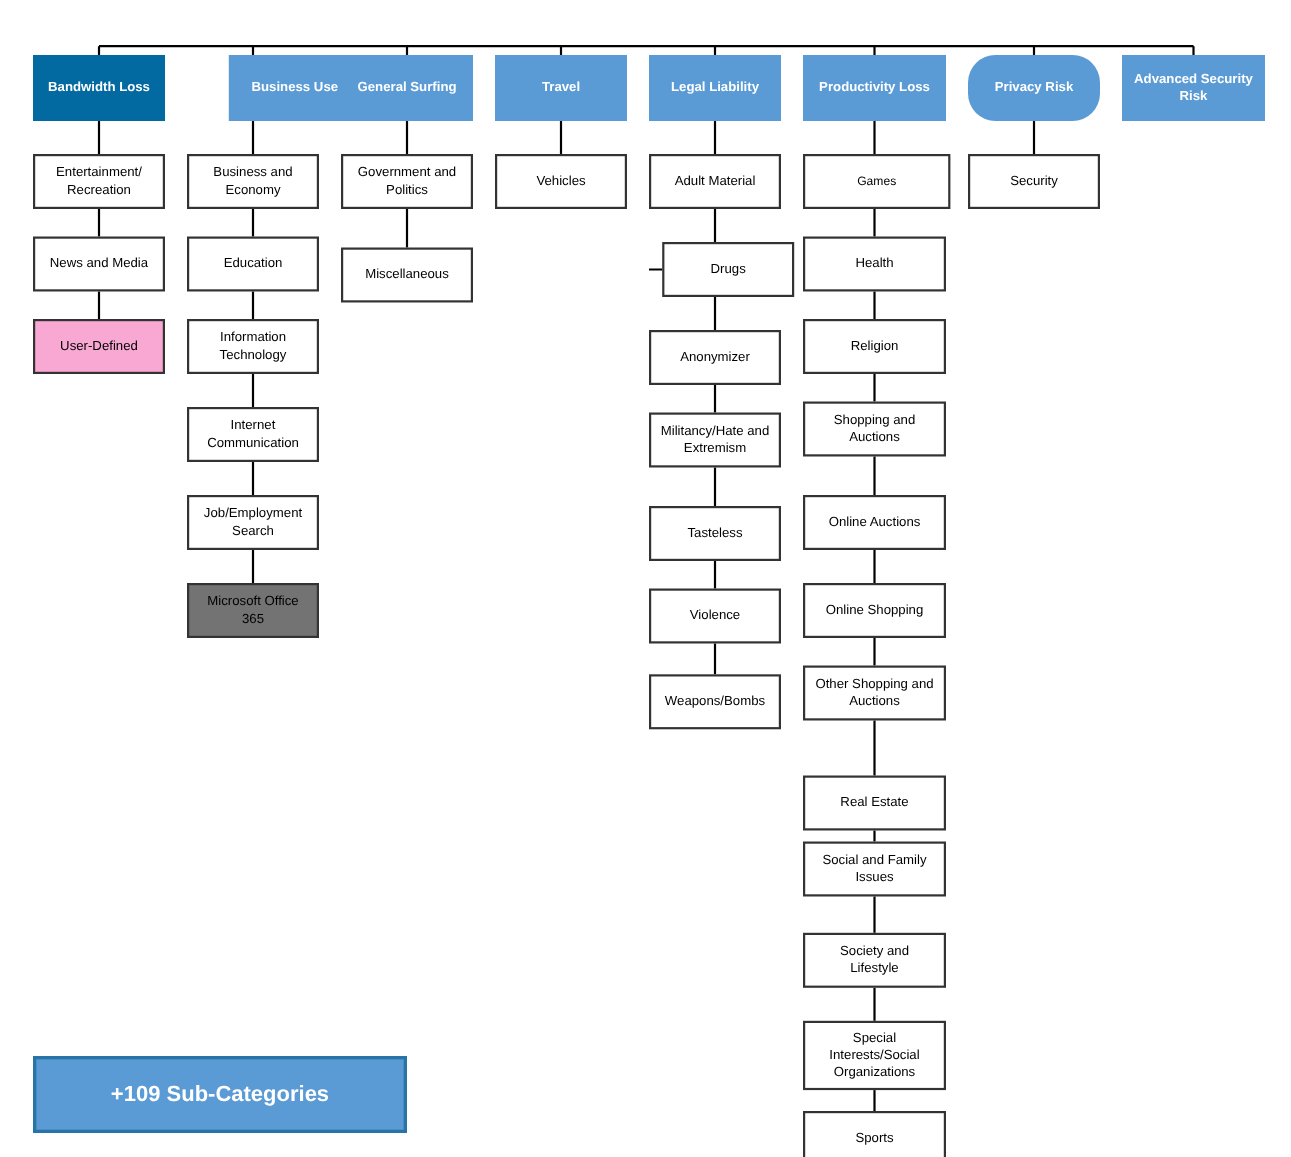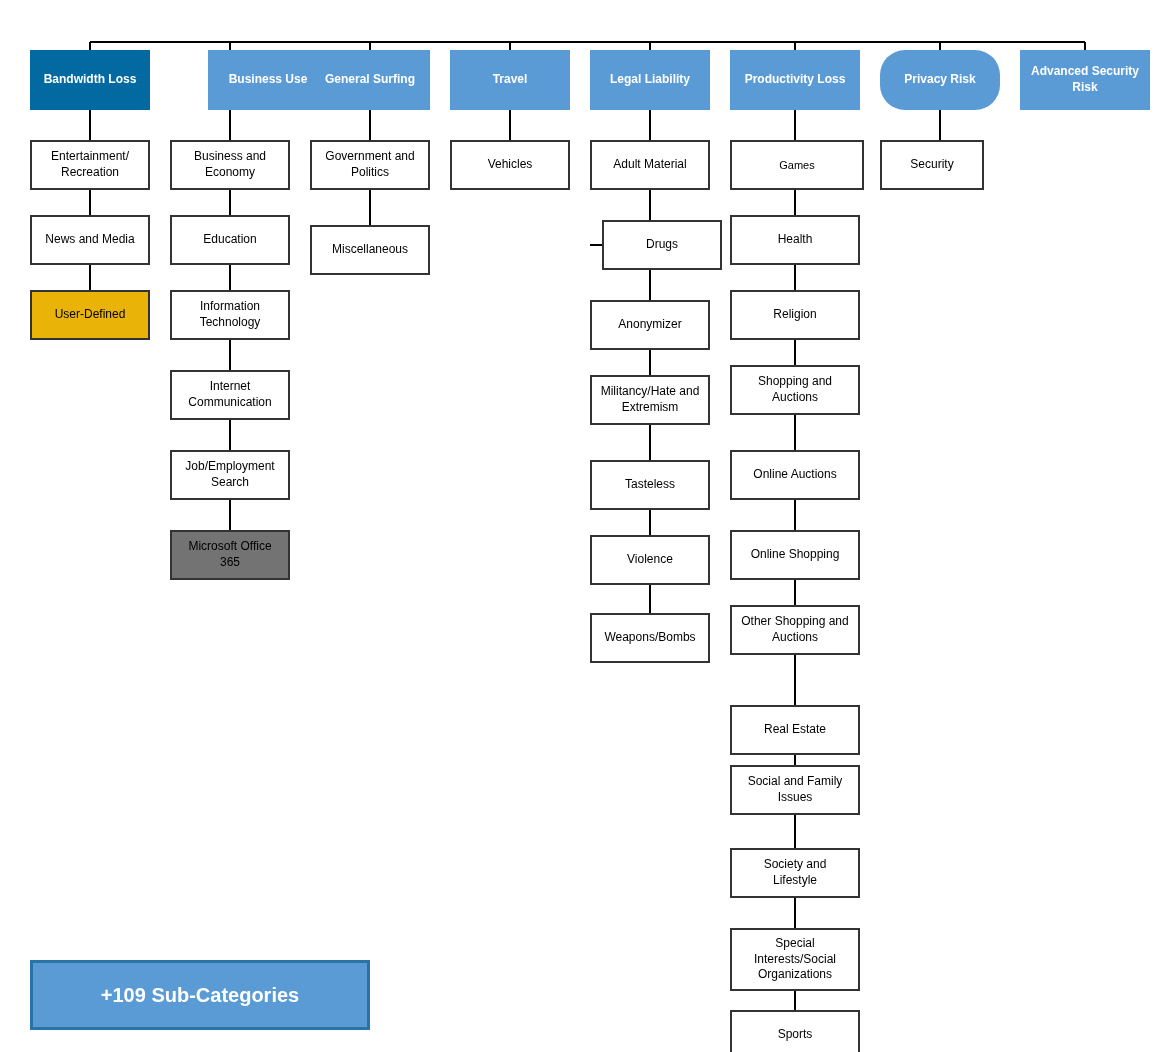--- a/index.html
+++ b/index.html
@@ -70,21 +70,21 @@
       <line x1="775" y1="1015" x2="710" y2="1015" stroke="#000" stroke-width="2"></line>
       <line x1="920" y1="22" x2="920" y2="30" stroke="#000" stroke-width="2"></line>
       <line x1="920" y1="90" x2="920" y2="145" stroke="#000" stroke-width="2"></line>
       <line x1="920" y1="145" x2="860" y2="145" stroke="#000" stroke-width="2"></line>
       <line x1="1065" y1="22" x2="1065" y2="30" stroke="#000" stroke-width="2"></line>
     </svg>
   <div id="boxes" style="position:absolute;top:0;left:0;width:1140px;height:1060px;">
       <div style="position: absolute; left: 10px; top: 30px; width: 120px; min-height: 60px; display: flex; align-items: center; justify-content: center; text-align: center; font-size: 12px; font-family: Arial, sans-serif; font-weight: bold; padding: 6px 8px; line-height: 1.3; background: #0369a1; color: rgb(255, 255, 255);">Bandwidth Loss</div>
       <div style="position: absolute; left: 10px; top: 120px; width: 120px; min-height: 50px; display: flex; align-items: center; justify-content: center; text-align: center; font-size: 12px; font-family: Arial, sans-serif; font-weight: normal; padding: 6px 8px; line-height: 1.3; border: 2px solid rgb(51, 51, 51); background: rgb(255, 255, 255); color: rgb(0, 0, 0);">Entertainment/ Recreation</div>
       <div style="position: absolute; left: 10px; top: 195px; width: 120px; min-height: 50px; display: flex; align-items: center; justify-content: center; text-align: center; font-size: 12px; font-family: Arial, sans-serif; font-weight: normal; padding: 6px 8px; line-height: 1.3; border: 2px solid rgb(51, 51, 51); background: rgb(255, 255, 255); color: rgb(0, 0, 0);">News and Media</div>
-      <div style="position: absolute; left: 10px; top: 270px; width: 120px; min-height: 50px; display: flex; align-items: center; justify-content: center; text-align: center; font-size: 12px; font-family: Arial, sans-serif; font-weight: normal; padding: 6px 8px; line-height: 1.3; border: 2px solid rgb(51, 51, 51); background: #eab308; color: rgb(0, 0, 0);">User-Defined</div>
+      <div style="position: absolute; left: 10px; top: 270px; width: 120px; min-height: 50px; display: flex; align-items: center; justify-content: center; text-align: center; font-size: 12px; font-family: Arial, sans-serif; font-weight: normal; padding: 6px 8px; line-height: 1.3; border: 2px solid rgb(51, 51, 51); background: #f9a8d4; color: rgb(0, 0, 0);">User-Defined</div>
       <div style="position: absolute; left: 150px; top: 30px; width: 120px; min-height: 60px; display: flex; align-items: center; justify-content: center; text-align: center; font-size: 12px; font-family: Arial, sans-serif; font-weight: bold; padding: 6px 8px; line-height: 1.3; background: rgb(91, 155, 213); color: rgb(255, 255, 255); margin-left: 38px;">Business Use</div>
       <div style="position: absolute; left: 150px; top: 120px; width: 120px; min-height: 50px; display: flex; align-items: center; justify-content: center; text-align: center; font-size: 12px; font-family: Arial, sans-serif; font-weight: normal; padding: 6px 8px; line-height: 1.3; border: 2px solid rgb(51, 51, 51); background: rgb(255, 255, 255); color: rgb(0, 0, 0);">Business and Economy</div>
       <div style="position: absolute; left: 150px; top: 195px; width: 120px; min-height: 50px; display: flex; align-items: center; justify-content: center; text-align: center; font-size: 12px; font-family: Arial, sans-serif; font-weight: normal; padding: 6px 8px; line-height: 1.3; border: 2px solid rgb(51, 51, 51); background: rgb(255, 255, 255); color: rgb(0, 0, 0);">Education</div>
       <div style="position: absolute; left: 150px; top: 270px; width: 120px; min-height: 50px; display: flex; align-items: center; justify-content: center; text-align: center; font-size: 12px; font-family: Arial, sans-serif; font-weight: normal; padding: 6px 8px; line-height: 1.3; border: 2px solid rgb(51, 51, 51); background: rgb(255, 255, 255); color: rgb(0, 0, 0);">Information Technology</div>
       <div style="position: absolute; left: 150px; top: 350px; width: 120px; min-height: 50px; display: flex; align-items: center; justify-content: center; text-align: center; font-size: 12px; font-family: Arial, sans-serif; font-weight: normal; padding: 6px 8px; line-height: 1.3; border: 2px solid rgb(51, 51, 51); background: rgb(255, 255, 255); color: rgb(0, 0, 0);">Internet Communication</div>
       <div style="position: absolute; left: 150px; top: 430px; width: 120px; min-height: 50px; display: flex; align-items: center; justify-content: center; text-align: center; font-size: 12px; font-family: Arial, sans-serif; font-weight: normal; padding: 6px 8px; line-height: 1.3; border: 2px solid rgb(51, 51, 51); background: rgb(255, 255, 255); color: rgb(0, 0, 0);">Job/Employment Search</div>
       <div style="position: absolute; left: 150px; top: 510px; width: 120px; min-height: 50px; display: flex; align-items: center; justify-content: center; text-align: center; font-size: 12px; font-family: Arial, sans-serif; font-weight: normal; padding: 6px 8px; line-height: 1.3; border: 2px solid rgb(51, 51, 51); background: #737373; color: rgb(0, 0, 0);">Microsoft Office 365</div>
       <div style="position: absolute; left: 290px; top: 30px; width: 120px; min-height: 60px; display: flex; align-items: center; justify-content: center; text-align: center; font-size: 12px; font-family: Arial, sans-serif; font-weight: bold; padding: 6px 8px; line-height: 1.3; background: rgb(91, 155, 213); color: rgb(255, 255, 255);">General Surfing</div>
       <div style="position: absolute; left: 290px; top: 120px; width: 120px; min-height: 50px; display: flex; align-items: center; justify-content: center; text-align: center; font-size: 12px; font-family: Arial, sans-serif; font-weight: normal; padding: 6px 8px; line-height: 1.3; border: 2px solid rgb(51, 51, 51); background: rgb(255, 255, 255); color: rgb(0, 0, 0);">Government and Politics</div>
       <div style="position: absolute; left: 290px; top: 205px; width: 120px; min-height: 50px; display: flex; align-items: center; justify-content: center; text-align: center; font-size: 12px; font-family: Arial, sans-serif; font-weight: normal; padding: 6px 8px; line-height: 1.3; border: 2px solid rgb(51, 51, 51); background: rgb(255, 255, 255); color: rgb(0, 0, 0);">Miscellaneous</div>
@@ -105,17 +105,17 @@
       <div style="position: absolute; left: 710px; top: 345px; width: 130px; min-height: 50px; display: flex; align-items: center; justify-content: center; text-align: center; font-size: 12px; font-family: Arial, sans-serif; font-weight: normal; padding: 6px 8px; line-height: 1.3; border: 2px solid rgb(51, 51, 51); background: rgb(255, 255, 255); color: rgb(0, 0, 0);">Shopping and Auctions</div>
       <div style="position: absolute; left: 710px; top: 430px; width: 130px; min-height: 50px; display: flex; align-items: center; justify-content: center; text-align: center; font-size: 12px; font-family: Arial, sans-serif; font-weight: normal; padding: 6px 8px; line-height: 1.3; border: 2px solid rgb(51, 51, 51); background: rgb(255, 255, 255); color: rgb(0, 0, 0);">Online Auctions</div>
       <div style="position: absolute; left: 710px; top: 510px; width: 130px; min-height: 50px; display: flex; align-items: center; justify-content: center; text-align: center; font-size: 12px; font-family: Arial, sans-serif; font-weight: normal; padding: 6px 8px; line-height: 1.3; border: 2px solid rgb(51, 51, 51); background: rgb(255, 255, 255); color: rgb(0, 0, 0);">Online Shopping</div>
       <div style="position: absolute; left: 710px; top: 585px; width: 130px; min-height: 50px; display: flex; align-items: center; justify-content: center; text-align: center; font-size: 12px; font-family: Arial, sans-serif; font-weight: normal; padding: 6px 8px; line-height: 1.3; border: 2px solid rgb(51, 51, 51); background: rgb(255, 255, 255); color: rgb(0, 0, 0);">Other Shopping and Auctions</div>
       <div style="position: absolute; left: 710px; top: 665px; width: 130px; min-height: 50px; display: flex; align-items: center; justify-content: center; text-align: center; font-size: 12px; font-family: Arial, sans-serif; font-weight: normal; padding: 6px 8px; line-height: 1.3; border: 2px solid rgb(51, 51, 51); background: rgb(255, 255, 255); color: rgb(0, 0, 0); margin-top: 20px;">Real Estate</div>
       <div style="position: absolute; left: 710px; top: 745px; width: 130px; min-height: 50px; display: flex; align-items: center; justify-content: center; text-align: center; font-size: 12px; font-family: Arial, sans-serif; font-weight: normal; padding: 6px 8px; line-height: 1.3; border: 2px solid rgb(51, 51, 51); background: rgb(255, 255, 255); color: rgb(0, 0, 0);">Social and Family Issues</div>
       <div style="position: absolute; left: 710px; top: 828px; width: 130px; min-height: 50px; display: flex; align-items: center; justify-content: center; text-align: center; font-size: 12px; font-family: Arial, sans-serif; font-weight: normal; padding: 6px 8px; line-height: 1.3; border: 2px solid rgb(51, 51, 51); background: rgb(255, 255, 255); color: rgb(0, 0, 0);">Society and Lifestyle</div>
       <div style="position: absolute; left: 710px; top: 908px; width: 130px; min-height: 50px; display: flex; align-items: center; justify-content: center; text-align: center; font-size: 12px; font-family: Arial, sans-serif; font-weight: normal; padding: 6px 8px; line-height: 1.3; border: 2px solid rgb(51, 51, 51); background: rgb(255, 255, 255); color: rgb(0, 0, 0);">Special Interests/Social Organizations</div>
       <div style="position: absolute; left: 710px; top: 990px; width: 130px; min-height: 50px; display: flex; align-items: center; justify-content: center; text-align: center; font-size: 12px; font-family: Arial, sans-serif; font-weight: normal; padding: 6px 8px; line-height: 1.3; border: 2px solid rgb(51, 51, 51); background: rgb(255, 255, 255); color: rgb(0, 0, 0);">Sports</div>
       <div style="position: absolute; left: 860px; top: 30px; width: 120px; min-height: 60px; display: flex; align-items: center; justify-content: center; text-align: center; font-size: 12px; font-family: Arial, sans-serif; font-weight: bold; padding: 6px 8px; line-height: 1.3; background: rgb(91, 155, 213); color: rgb(255, 255, 255); border-radius: 25px;">Privacy Risk</div>
-      <div style="position: absolute; left: 860px; top: 120px; width: 104px; min-height: 50px; display: flex; align-items: center; justify-content: center; text-align: center; font-size: 12px; font-family: Arial, sans-serif; font-weight: normal; padding: 6px 8px; line-height: 1.3; border: 2px solid rgb(51, 51, 51); background: rgb(255, 255, 255); color: rgb(0, 0, 0);">Security</div>
+      <div style="position: absolute; left: 860px; top: 120px; width: 120px; min-height: 50px; display: flex; align-items: center; justify-content: center; text-align: center; font-size: 12px; font-family: Arial, sans-serif; font-weight: normal; padding: 6px 8px; line-height: 1.3; border: 2px solid rgb(51, 51, 51); background: rgb(255, 255, 255); color: rgb(0, 0, 0);">Security</div>
       <div style="position: absolute; left: 1000px; top: 30px; width: 130px; min-height: 60px; display: flex; align-items: center; justify-content: center; text-align: center; font-size: 12px; font-family: Arial, sans-serif; font-weight: bold; padding: 6px 8px; line-height: 1.3; background: rgb(91, 155, 213); color: rgb(255, 255, 255);">Advanced Security Risk</div>
       <div style="position: absolute; left: 10px; top: 940px; width: 340px; min-height: 70px; background: rgb(91, 155, 213); border: 3px solid rgb(40, 116, 166); color: rgb(255, 255, 255); font-size: 20px; font-weight: bold; display: flex; align-items: center; justify-content: center; text-align: center; font-family: Arial, sans-serif;">+109 Sub-Categories</div>
     </div>
 </div>
 
 </body></html>

